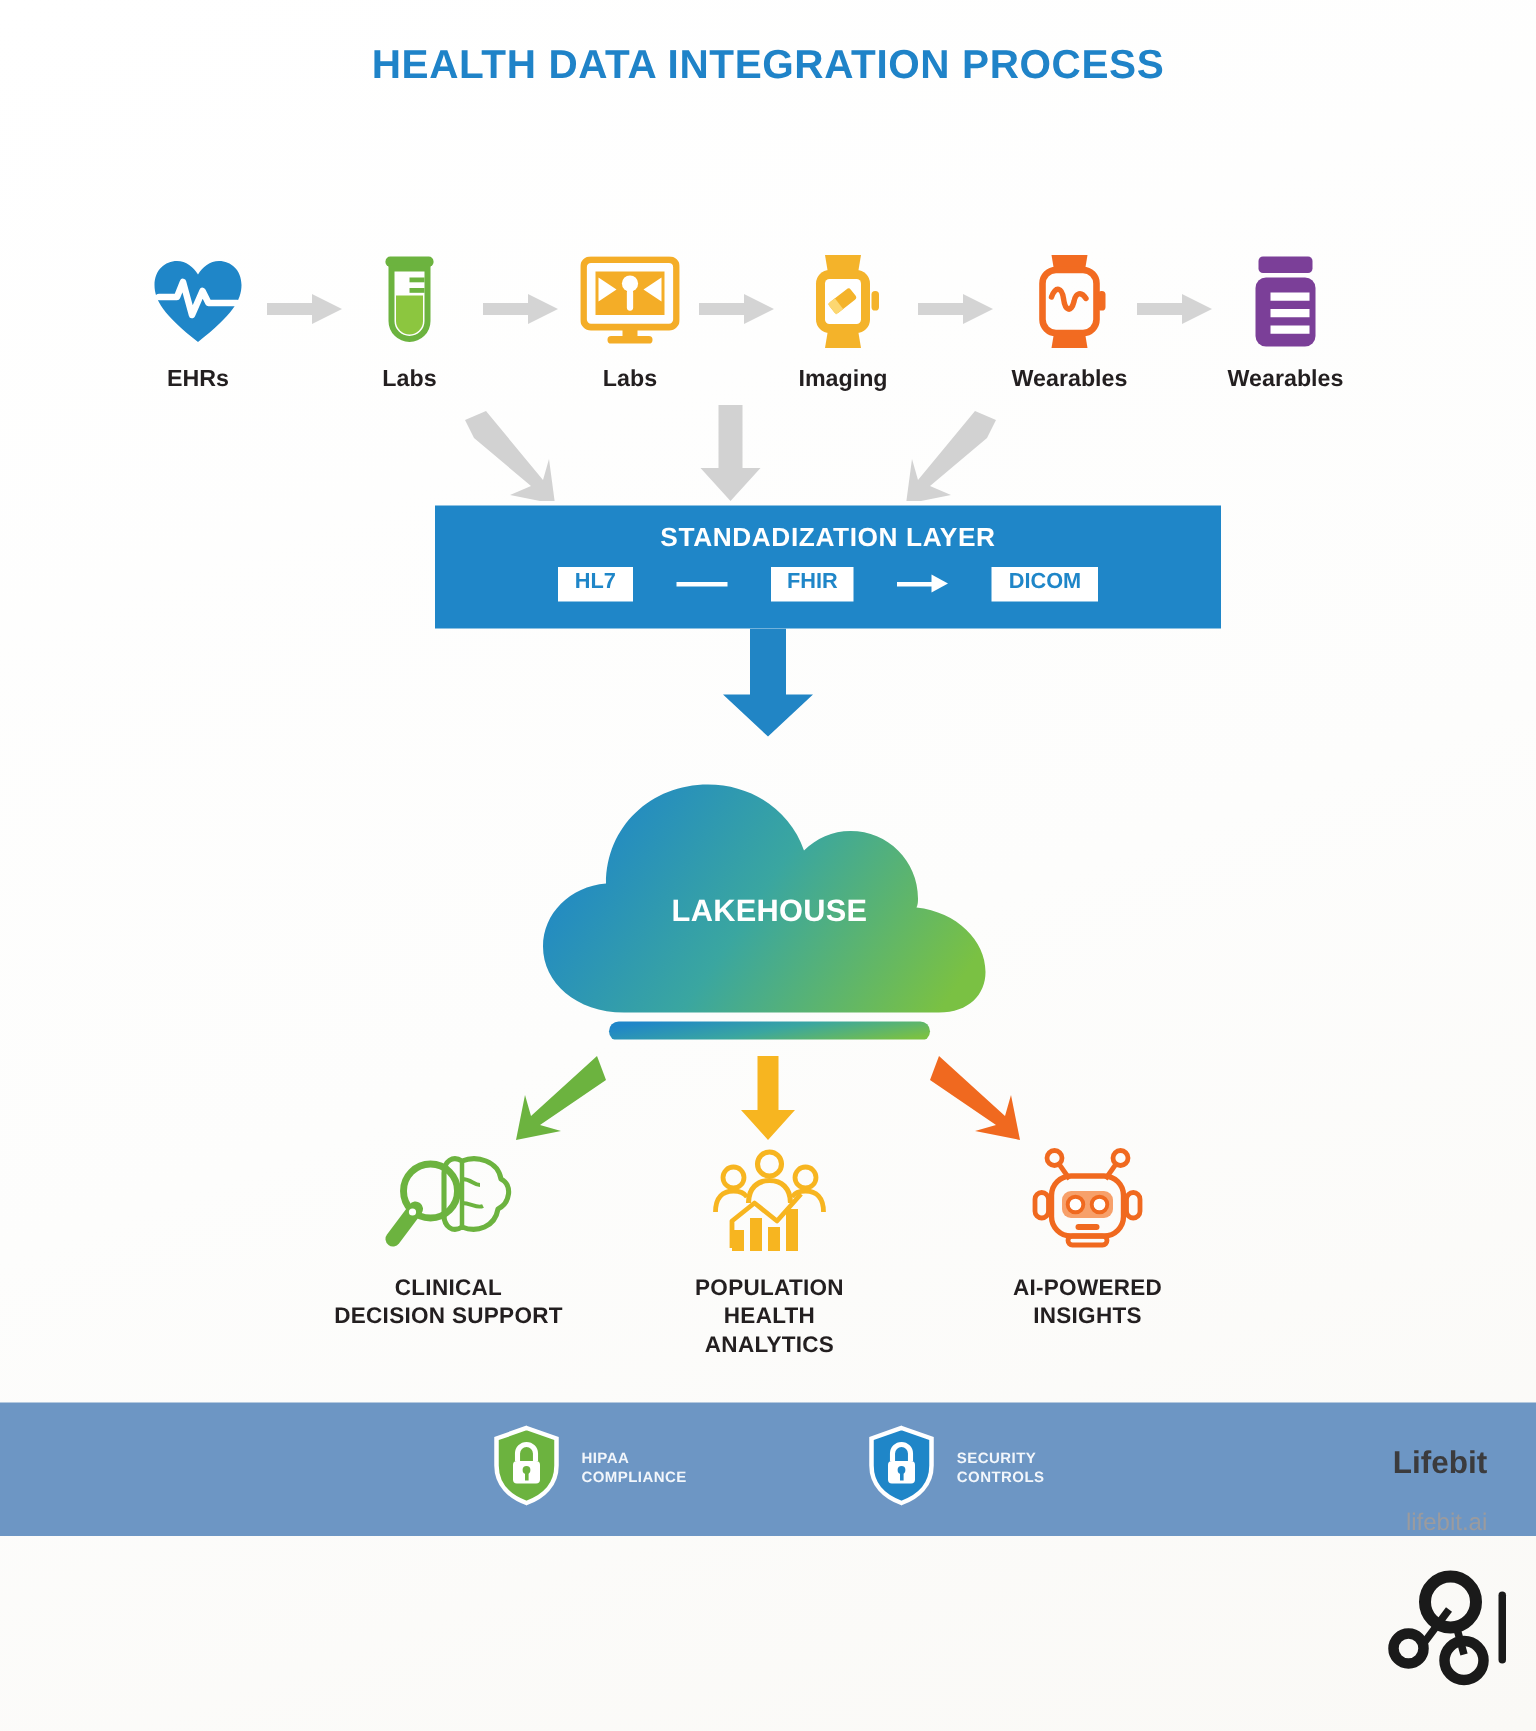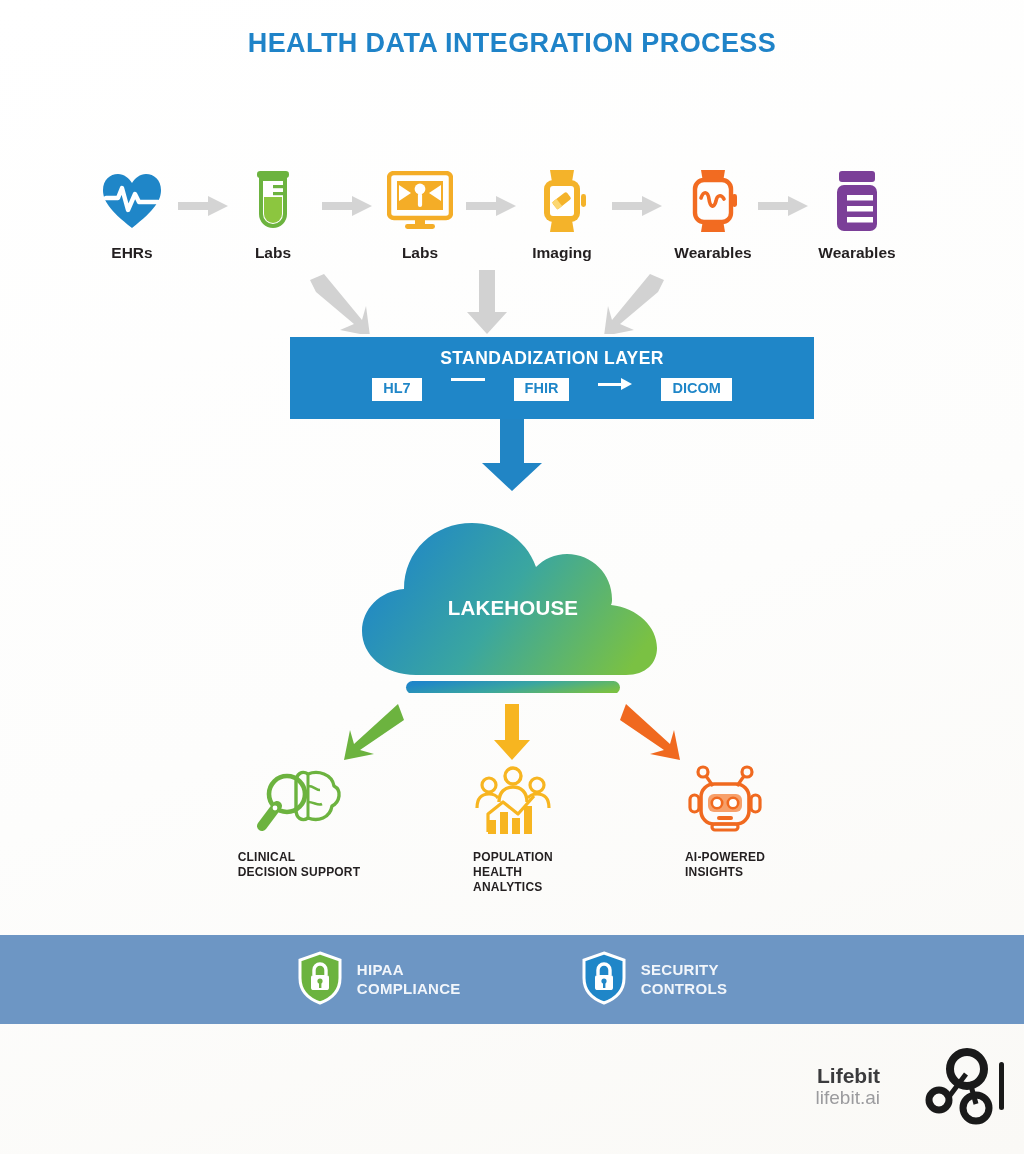--- a/index.html
+++ b/index.html
@@ -43,21 +43,21 @@
   
   #std {
     position: absolute; left: 290px; top: 337px; width: 524px; height: 82px;
     background: #1f86c8;
   }
   #std .hdr {
     text-align: center; color: #fff; font-size: 17.5px; font-weight: bold;
     letter-spacing: .4px; padding-top: 11px;
   }
   #std .chips {
-    margin-top: 9px; display: flex; justify-content: center; gap: 29px;
+    margin-top: 9px; display: flex; align-items: center; justify-content: center; gap: 29px;
   }
   .chip {
     background: #fff; color: #1f86c8; font-size: 14.5px; font-weight: 600;
     padding: 3px 11px 4px; line-height: 1.1;
   }
   .link-plain { width: 34px; height: 3px; background: #fff; }
   .link-arrow { width: 34px; height: 12px; position: relative; }
   .link-arrow::before {
     content:""; position:absolute; left:0; top:4.5px; width:24px; height:3px; background:#fff;
   }
@@ -76,44 +76,44 @@
     position: absolute; left: 358px; top: 595px; width: 310px;
     text-align: center; color: #fff; font-weight: bold; font-size: 20.5px;
     line-height: 1.28; letter-spacing: .2px; pointer-events: none;
   }
 
   
   #outs { position: absolute; top: 700px; left: 0; width: 1024px; height: 195px; }
   .out { position: absolute; width: 230px; display: flex; flex-direction: column; align-items: center; }
   .out .ico { height: 80px; display: flex; align-items: flex-end; justify-content: center; }
   .out .lbl {
-    margin-top: 12px; color: #231f20;
-    font-size: 12px; font-weight: bold; line-height: 1.26; letter-spacing: .2px;
+    margin-top: 12px; text-align: center; color: #231f20;
+    font-size: 15px; font-weight: bold; line-height: 1.26; letter-spacing: .2px;
   }
 
   
   #band {
     position: absolute; left: 0; top: 935px; width: 1024px; height: 89px;
     background: #6d96c4;
     display: flex; align-items: center; justify-content: center; gap: 120px;
   }
   .badge { display: flex; align-items: center; gap: 14px; }
   .badge .txt {
-    color: #f2f6fb; font-size: 15px; font-weight: bold; line-height: 1.22;
+    color: #f2f6fb; font-size: 10px; font-weight: bold; line-height: 1.22;
     letter-spacing: .3px;
   }
 
   
   #brand {
     position: absolute; right: 18px; bottom: 24px;
-    display: flex; align-items: center; gap: 34px;
+    display: flex; align-items: center; gap: 18px; flex-direction: column;
   }
   #brand .words { text-align: right; }
   #brand .name { font-size: 21px; font-weight: bold; color: #3b3b3d; line-height: 1.05; }
-  #brand .url { font-size: 19px; color: #9b9b9e; margin-top: 0; }
+  #brand .url { font-size: 16px; color: #9b9b9e; margin-top: 20px; }
 </style>
 </head>
 <body>
 
 <div id="page">
 
   <div id="title">HEALTH DATA INTEGRATION PROCESS</div>
 
   <div id="sources">
 

